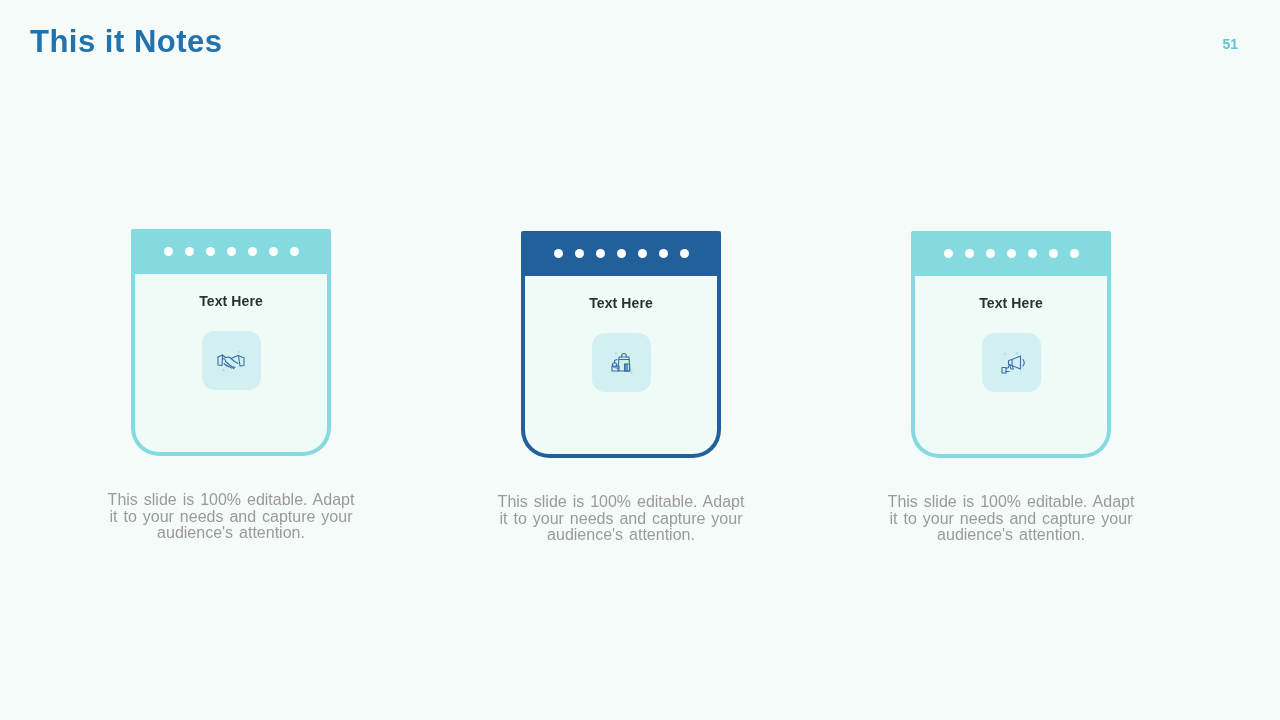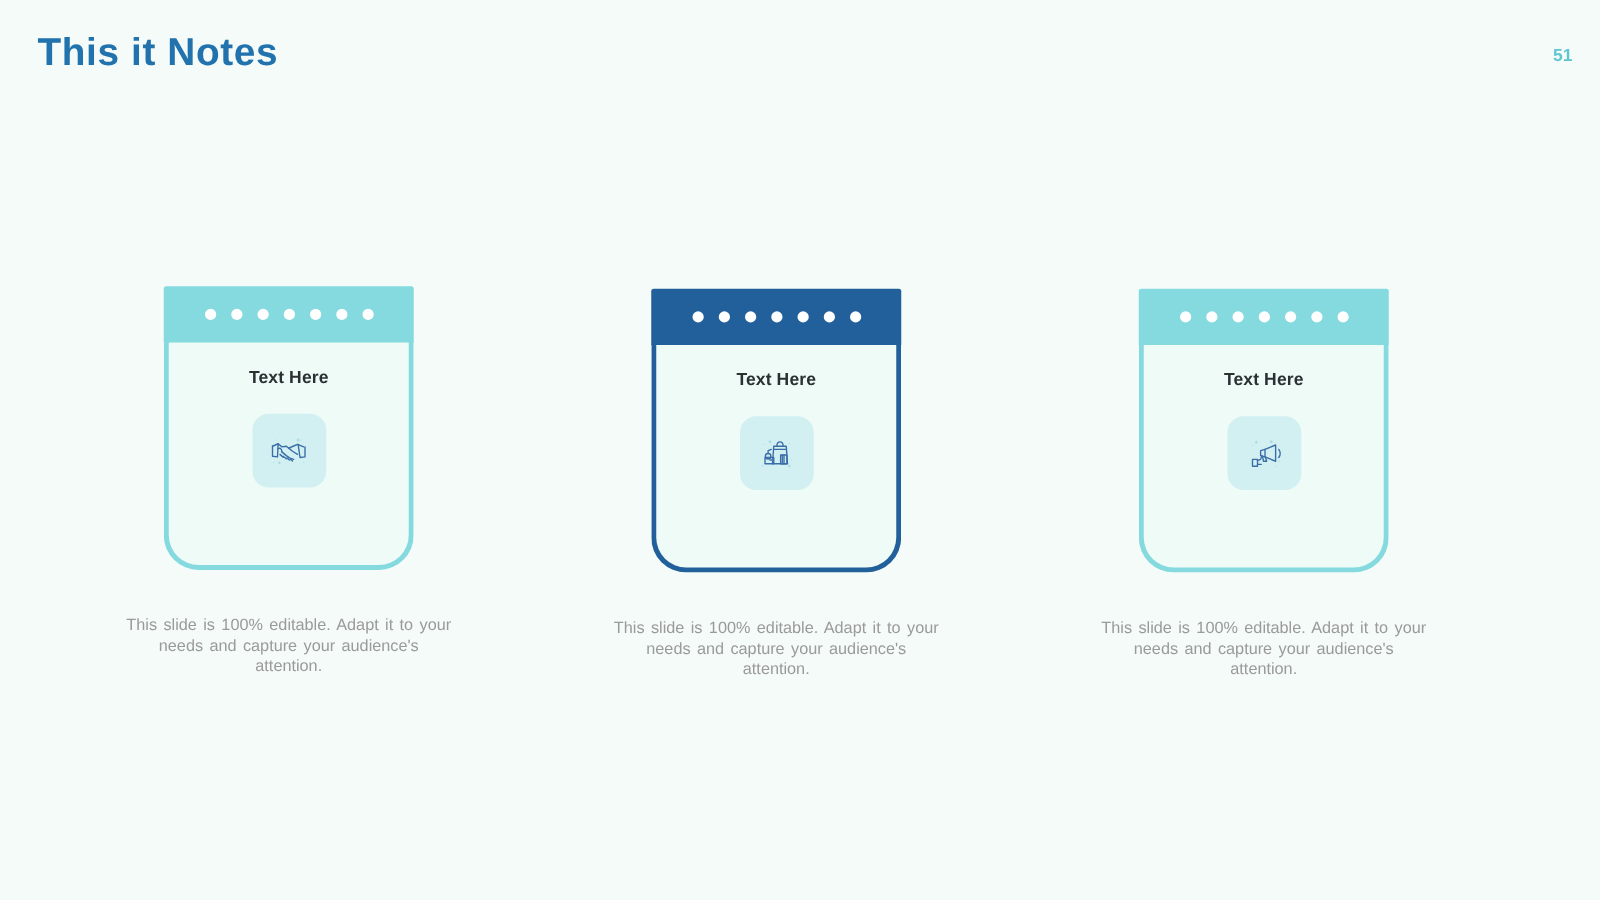--- a/index.html
+++ b/index.html
@@ -23,21 +23,21 @@
     top: 24px;
     font-size: 31px;
     font-weight: bold;
     letter-spacing: 0.5px;
     color: #2272ad;
     white-space: nowrap;
   }
 
   .page-number {
     position: absolute;
-    right: 22px;
+    right: 42px;
     top: 36px;
     font-size: 14px;
     font-weight: bold;
     color: #5ec6cf;
   }
 
   
   .cards-row {
     position: absolute;
     left: 0;
@@ -112,21 +112,21 @@
     position: relative;
   }
 
   .icon-tile svg { display: block; }
 
   
   .note-desc {
     margin-top: 36px;
     width: 260px;
     text-align: center;
-    font-size: 13px;
+    font-size: 16px;
     line-height: 16.5px;
     color: #9a9a9a;
     word-spacing: 1.5px;
   }
 </style>
 </head>
 <body style="background: rgb(244, 251, 249);">
 
 <h1 class="slide-title" style="color: rgb(34, 114, 173);">This it Notes</h1>
 <div class="page-number" style="color: rgb(94, 198, 207);">51</div>

